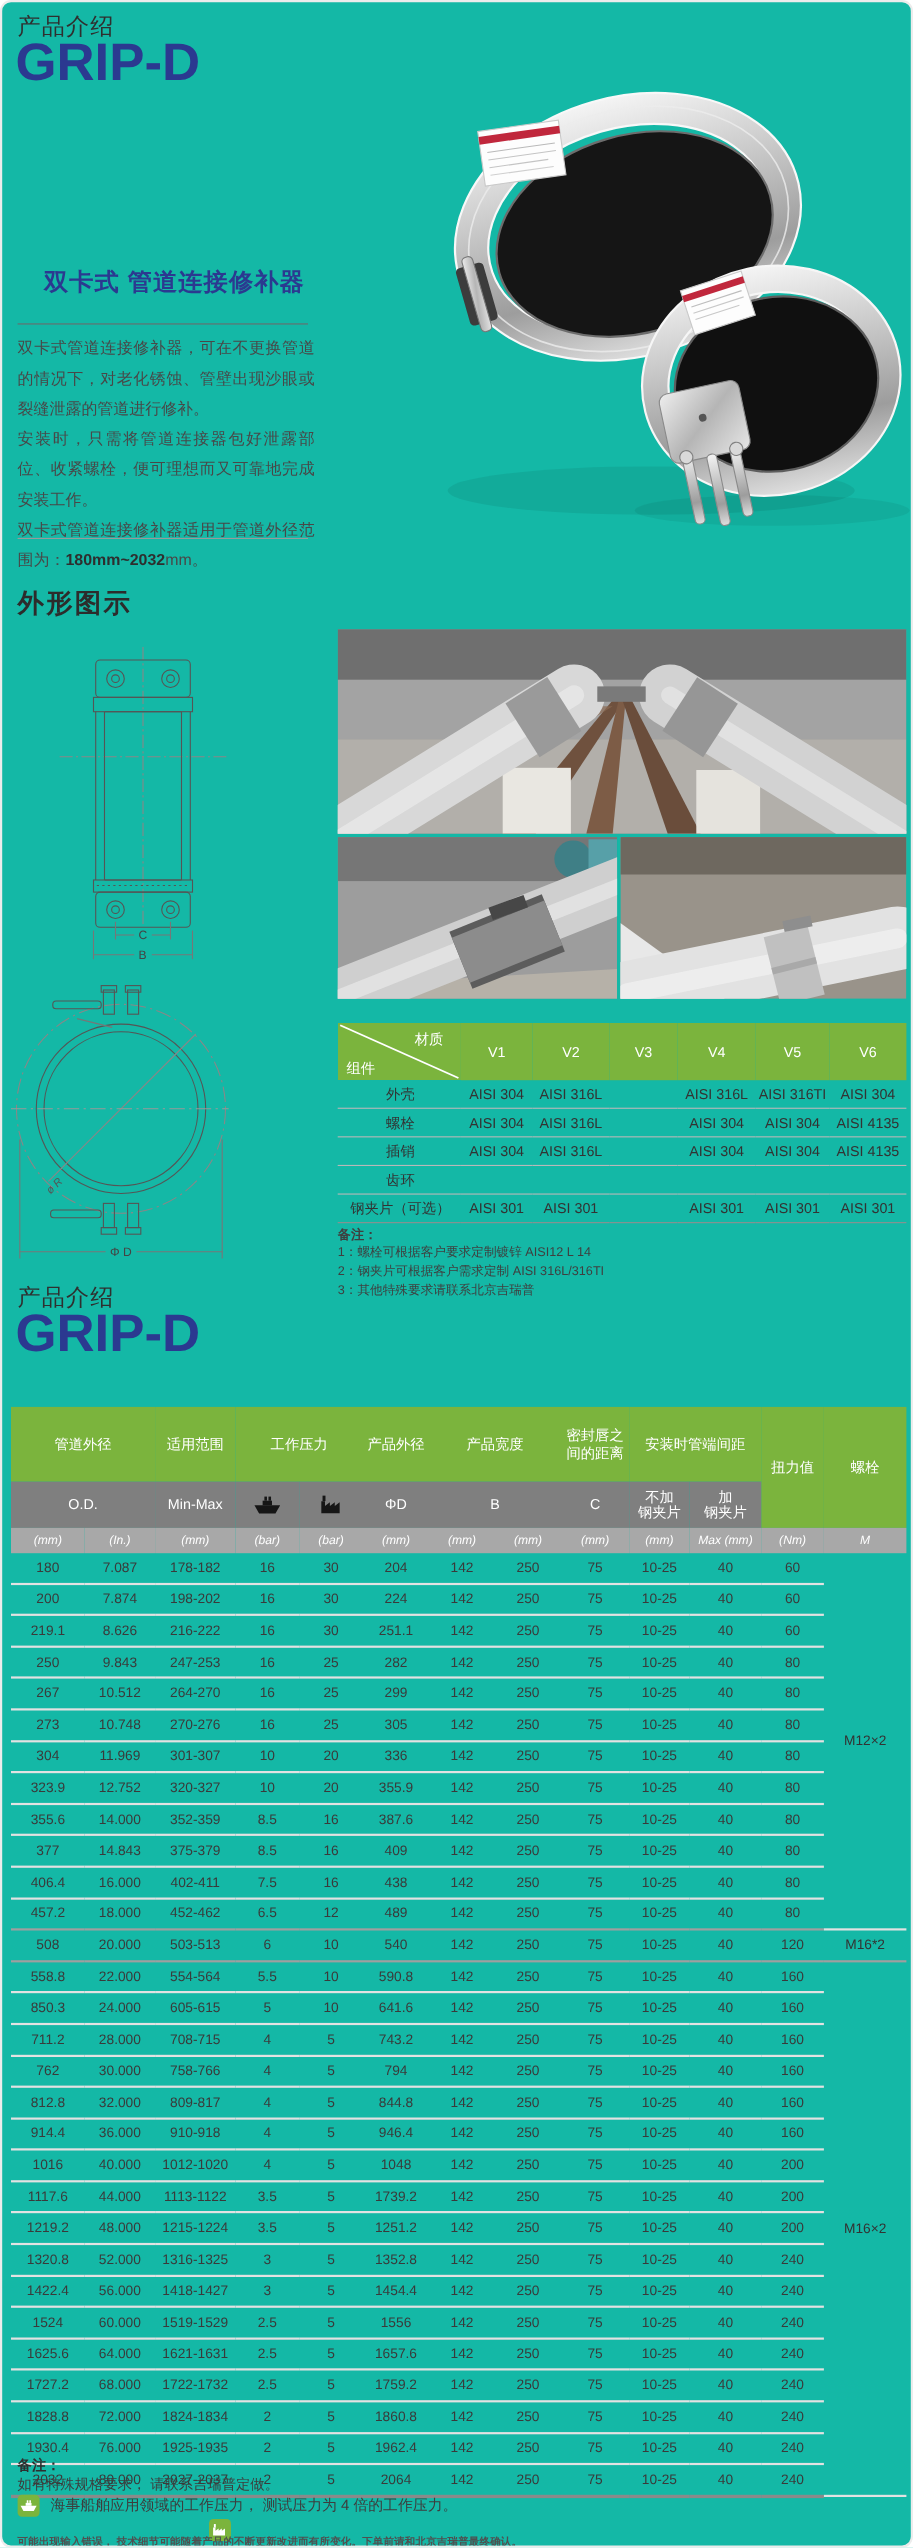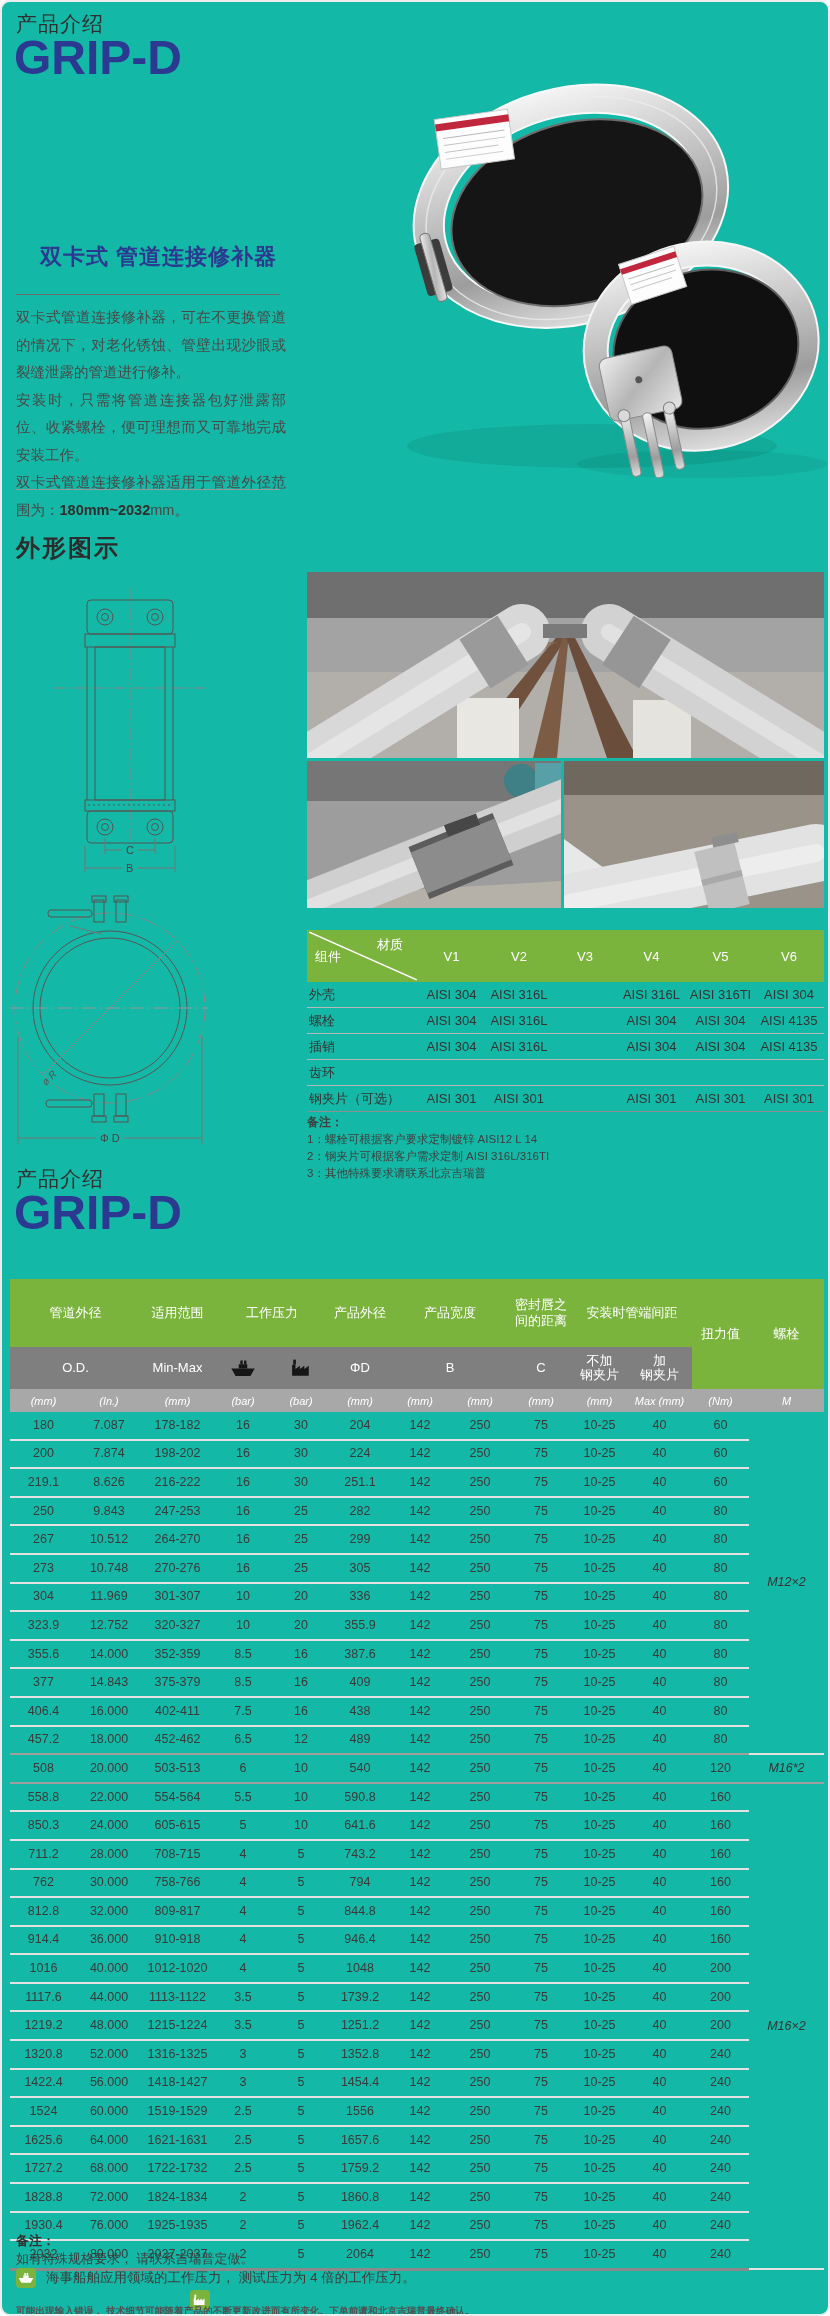--- a/index.html
+++ b/index.html
@@ -21,41 +21,41 @@
   .intro p{margin:0;}
   .intro b{color:#2e2e2e;}
 
   
   table{border-collapse:collapse;}
   .materials-table{width:517px;table-layout:fixed;font-size:13px;}
   .materials-table thead th{background:#7bb43d;color:#fff;font-weight:normal;height:50px;vertical-align:middle;}
   .materials-table .corner{position:relative;padding:0;}
   .materials-table .corner svg{position:absolute;inset:0;width:100%;height:100%;}
   .materials-table .corner .c-top{position:absolute;right:16px;top:6px;}
-  .materials-table .corner .c-bot{position:absolute;left:8px;bottom:16px;}
+  .materials-table .corner .c-bot{position:absolute;left:8px;bottom:2px;}
   .materials-table tbody td{border-bottom:1px solid #b8b8b8;color:#333;text-align:center;
                             padding:5px 0;line-height:15px;}
-  .materials-table tbody td.comp{text-align:left;padding-left:2px;}
+  .materials-table tbody td.comp{text-align:center;padding-left:2px;}
   .materials-table tbody tr:last-child td{border-bottom:1px solid #8f8f8f;}
 
   .mat-notes{font-size:11.5px;color:#3f3f3f;line-height:17px;}
   .mat-notes .nt{font-weight:bold;font-size:12px;}
 
   
   .spec-table{width:814px;table-layout:fixed;}
   .spec-table th{font-weight:normal;}
   .spec-table .hrow1 th{background:#7bb43d;color:#fff;font-size:13px;height:66px;vertical-align:middle;line-height:16px;}
   .spec-table .hrow2 th{background:#7f7f7f;color:#fff;font-size:13px;height:40px;vertical-align:middle;line-height:14px;}
   .spec-table th.green-tall{background:#7bb43d;color:#fff;}
   .spec-table .hrow3 th{background:#a8a8a8;color:#fff;font-size:11px;height:21px;vertical-align:middle;font-weight:normal;font-style:italic;}
   .spec-table tbody td{height:26.6px;text-align:center;font-size:12.5px;color:#3a3a3a;
                        border-bottom:2px solid #e2e2e2;padding:0;line-height:13px;}
   .spec-table tbody tr.group-end td{border-bottom:2px solid #9f9f9f;}
   .spec-table tbody tr:last-child td{border-bottom:3px solid #8a8a8a;}
-  .spec-table td.bolt{font-size:12.5px;color:#333;font-style:italic;}
+  .spec-table td.bolt{font-size:12.5px;color:#333;}
   .hdr-ic{display:inline-block;vertical-align:middle;}
 
   
   .f-title{font-size:13px;font-weight:bold;color:#2f2f2f;}
   .f-line{font-size:13px;color:#3d3d3d;}
   .icon-line{display:flex;align-items:center;gap:10px;font-size:13.5px;color:#3d3d3d;}
   .gbox{width:20px;height:20px;background:#7bb43d;border-radius:4px;display:flex;
         align-items:center;justify-content:center;flex:0 0 auto;}
   .fine{font-size:9.5px;font-weight:bold;color:#4f4f4f;letter-spacing:.2px;}
 

